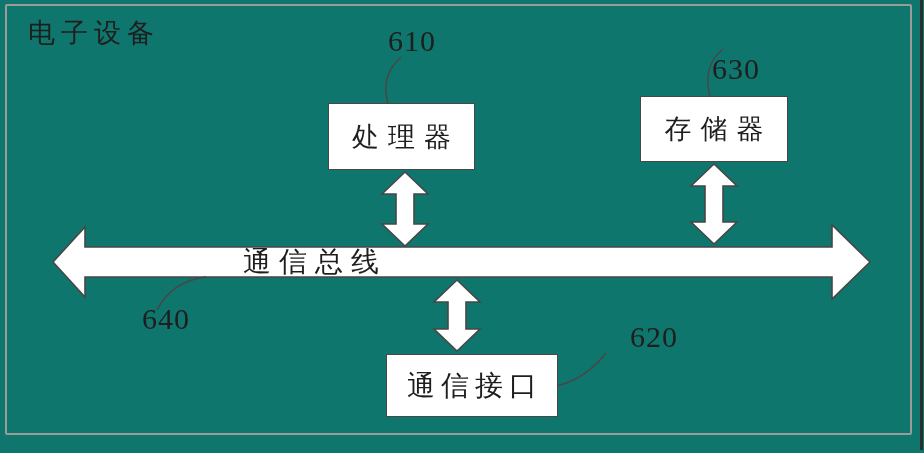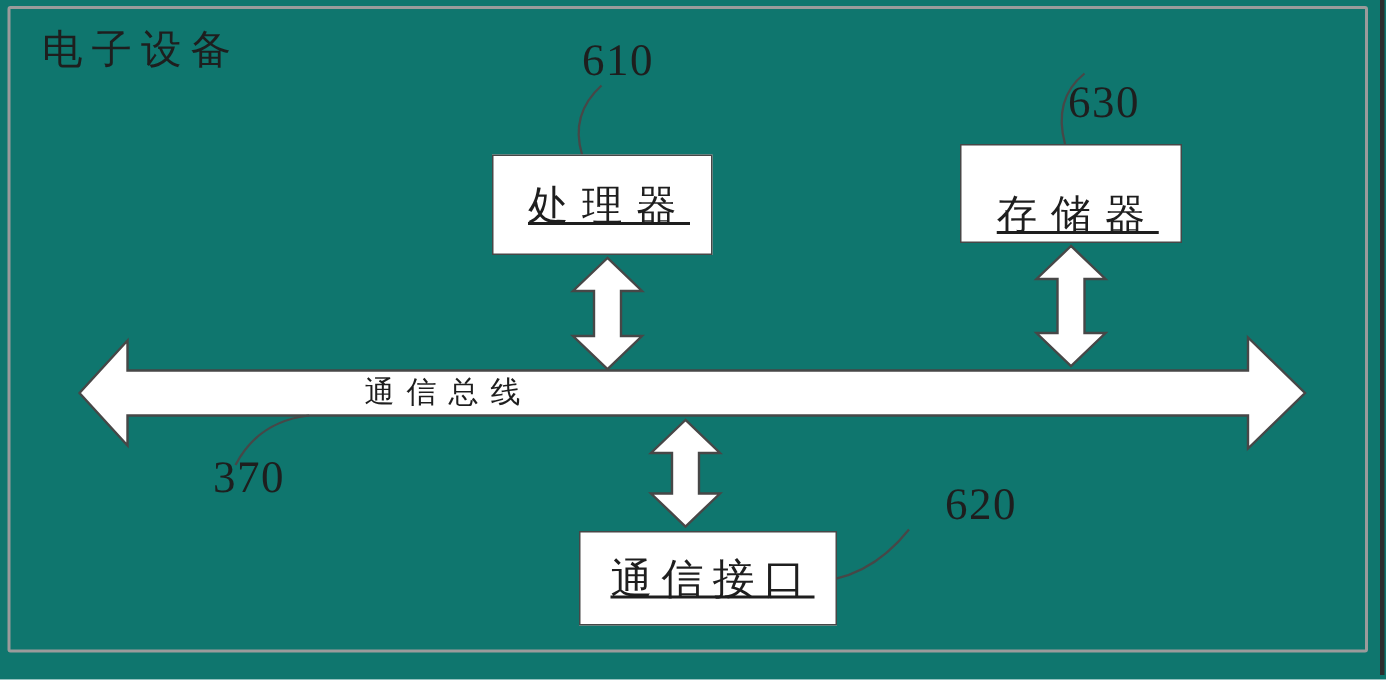--- a/index.html
+++ b/index.html
@@ -24,36 +24,36 @@
     position:absolute;left:28px;top:15px;
     font-size:27px;letter-spacing:6px;white-space:nowrap;
   }
   .node-box{
     position:absolute;box-sizing:border-box;
     border:1.6px solid #474747;background:#ffffff;
     display:flex;align-items:center;justify-content:center;
     z-index:2;
   }
   .box-processor{left:328px;top:103px;width:147px;height:67px;}
-  .box-memory{left:640px;top:96px;width:148px;height:66px;align-items:flex-end;}
+  .box-memory{left:640px;top:96px;width:148px;height:66px;}
   .box-interface{left:386px;top:354px;width:172px;height:63px;}
   .node-label{
-    font-size:27px;letter-spacing:9px;text-indent:9px;white-space:nowrap;text-decoration:underline;
+    font-size:27px;letter-spacing:9px;text-indent:9px;white-space:nowrap;
   }
   .box-interface .node-label{letter-spacing:6px;text-indent:6px;font-size:28px;}
   .ref-num{
     position:absolute;font-size:30px;letter-spacing:1px;white-space:nowrap;z-index:3;
   }
   .ref-610{left:388px;top:24px;}
   .ref-630{left:712px;top:20px;margin-top:32px;}
   .ref-640{left:142px;top:302px;}
   .ref-620{left:630px;top:320px;}
   .bus-label{
     position:absolute;left:243px;top:247px;height:42px;line-height:30px;
-    font-size:20px;letter-spacing:8px;white-space:nowrap;z-index:2;
+    font-size:28px;letter-spacing:8px;white-space:nowrap;z-index:2;
   }
   svg.arrow-layer{
     position:absolute;left:0;top:0;width:924px;height:453px;z-index:1;
   }
   svg .outline{fill:#ffffff;stroke:#474747;stroke-width:1.6;}
   svg .leader{fill:none;stroke:#474747;stroke-width:1.5;}
 </style>
 </head>
 <body>
 
@@ -87,16 +87,16 @@
     <span class="node-label">存储器</span>
   </div>
   <div class="node-box box-interface">
     <span class="node-label">通信接口</span>
   </div>
 
   <div class="bus-label">通信总线</div>
 
   <div class="ref-num ref-610">610</div>
   <div class="ref-num ref-630">630</div>
-  <div class="ref-num ref-640">370</div>
+  <div class="ref-num ref-640">640</div>
   <div class="ref-num ref-620">620</div>
 
 </div>
 
 </body></html>

